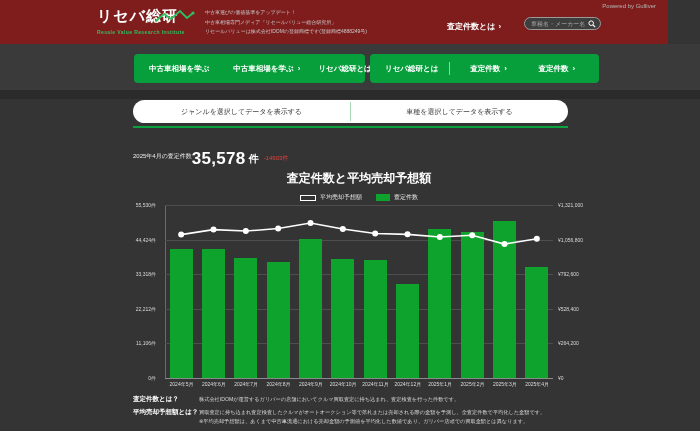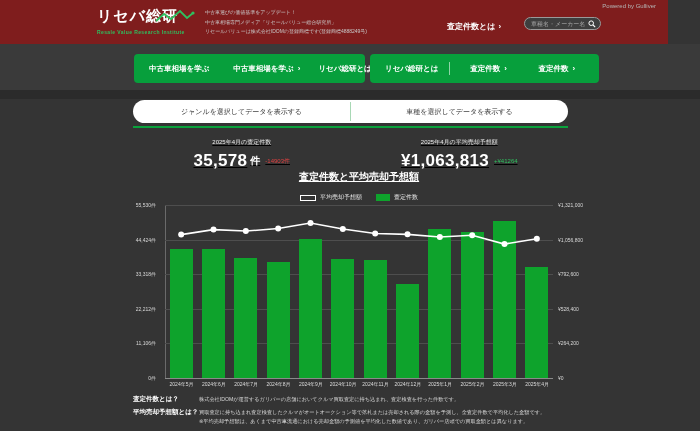--- a/index.html
+++ b/index.html
@@ -33,31 +33,31 @@
   .nav-item .arr { font-size:8px; font-weight:bold; }
 
   
   .tabs { position:absolute; left:133px; top:100px; width:435px; height:23px; background:#fff; border-radius:12px; display:flex; overflow:hidden; }
   .tab { flex:1; display:flex; align-items:center; justify-content:center; font-size:7px; color:#333; cursor:pointer; }
   .tab-divider { width:1px; background:#a8d8b5; margin:2px 0; }
   .tab-underline { position:absolute; left:133px; top:126px; width:435px; height:2px; background:#0aa23c; }
 
   
   .stats { position:absolute; left:133px; top:133px; width:435px; height:46px; display:flex; }
-  .stat { flex:1; display:flex; flex-direction:column; align-items:center; justify-content:flex-start; padding-top:5px;text-decoration:underline; }
+  .stat { flex:1; display:flex; flex-direction:row; align-items:center; justify-content:flex-start; padding-top:5px; }
   .stat-label { font-size:6px; color:#eee; margin-bottom:4px; }
   .stat-valuerow { display:flex; align-items:center; }
   .stat-value { font-size:17px; font-weight:bold; color:#fff; letter-spacing:.3px; }
   .stat-unit { font-size:10px; font-weight:bold; color:#fff; margin-left:3px; }
   .stat-delta { font-size:6px; margin-left:5px; }
   .delta-down { color:#e04040; }
   .delta-up { color:#2fc25f; }
 
   
-  .chart-title { position:absolute; left:165px; top:170px; width:388px; text-align:center; font-size:10px; font-weight:bold; color:#fff;text-decoration:underline; }
+  .chart-title { position:absolute; left:165px; top:170px; width:388px; text-align:center; font-size:12px; font-weight:bold; color:#fff; }
   .legend { position:absolute; left:165px; top:193px; width:388px; display:flex; justify-content:center; align-items:center; gap:14px; }
   .legend-item { display:flex; align-items:center; gap:4px; cursor:pointer; }
   .legend-line-swatch { width:16px; height:6px; border:1.5px solid #fff; background:transparent; }
   .legend-bar-swatch { width:14px; height:7px; background:#0ea32c; }
   .legend-label { font-size:6px; color:#eee; }
 
   .plot { position:absolute; left:165px; top:205px; width:388px; height:173px; }
   .gridline { position:absolute; left:0; width:388px; height:1px; background:#4e4e4e; }
   .gridline.axisline { background:#8a8a8a; }
   .spine-left { position:absolute; left:0; top:0; width:1px; height:173px; background:#6a6a6a; }
@@ -141,27 +141,20 @@
 </div>
 <div class="tab-underline"></div>
 
 <div class="stats">
   <div class="stat">
     <div class="stat-label">2025年4月の査定件数</div>
     <div class="stat-valuerow">
       <span class="stat-value">35,578</span>
       <span class="stat-unit">件</span>
       <span class="stat-delta delta-down">-14903件</span>
-    </div>
-  </div>
-  <div class="stat">
-    <div class="stat-label">2025年4月の平均売却予想額</div>
-    <div class="stat-valuerow">
-      <span class="stat-value">¥1,063,813</span>
-      <span class="stat-delta delta-up">+¥41264</span>
     </div>
   </div>
 </div>
 
 <div class="chart-title">査定件数と平均売却予想額</div>
 <div class="legend">
   <div class="legend-item">
     <span class="legend-line-swatch"></span>
     <span class="legend-label">平均売却予想額</span>
   </div>

